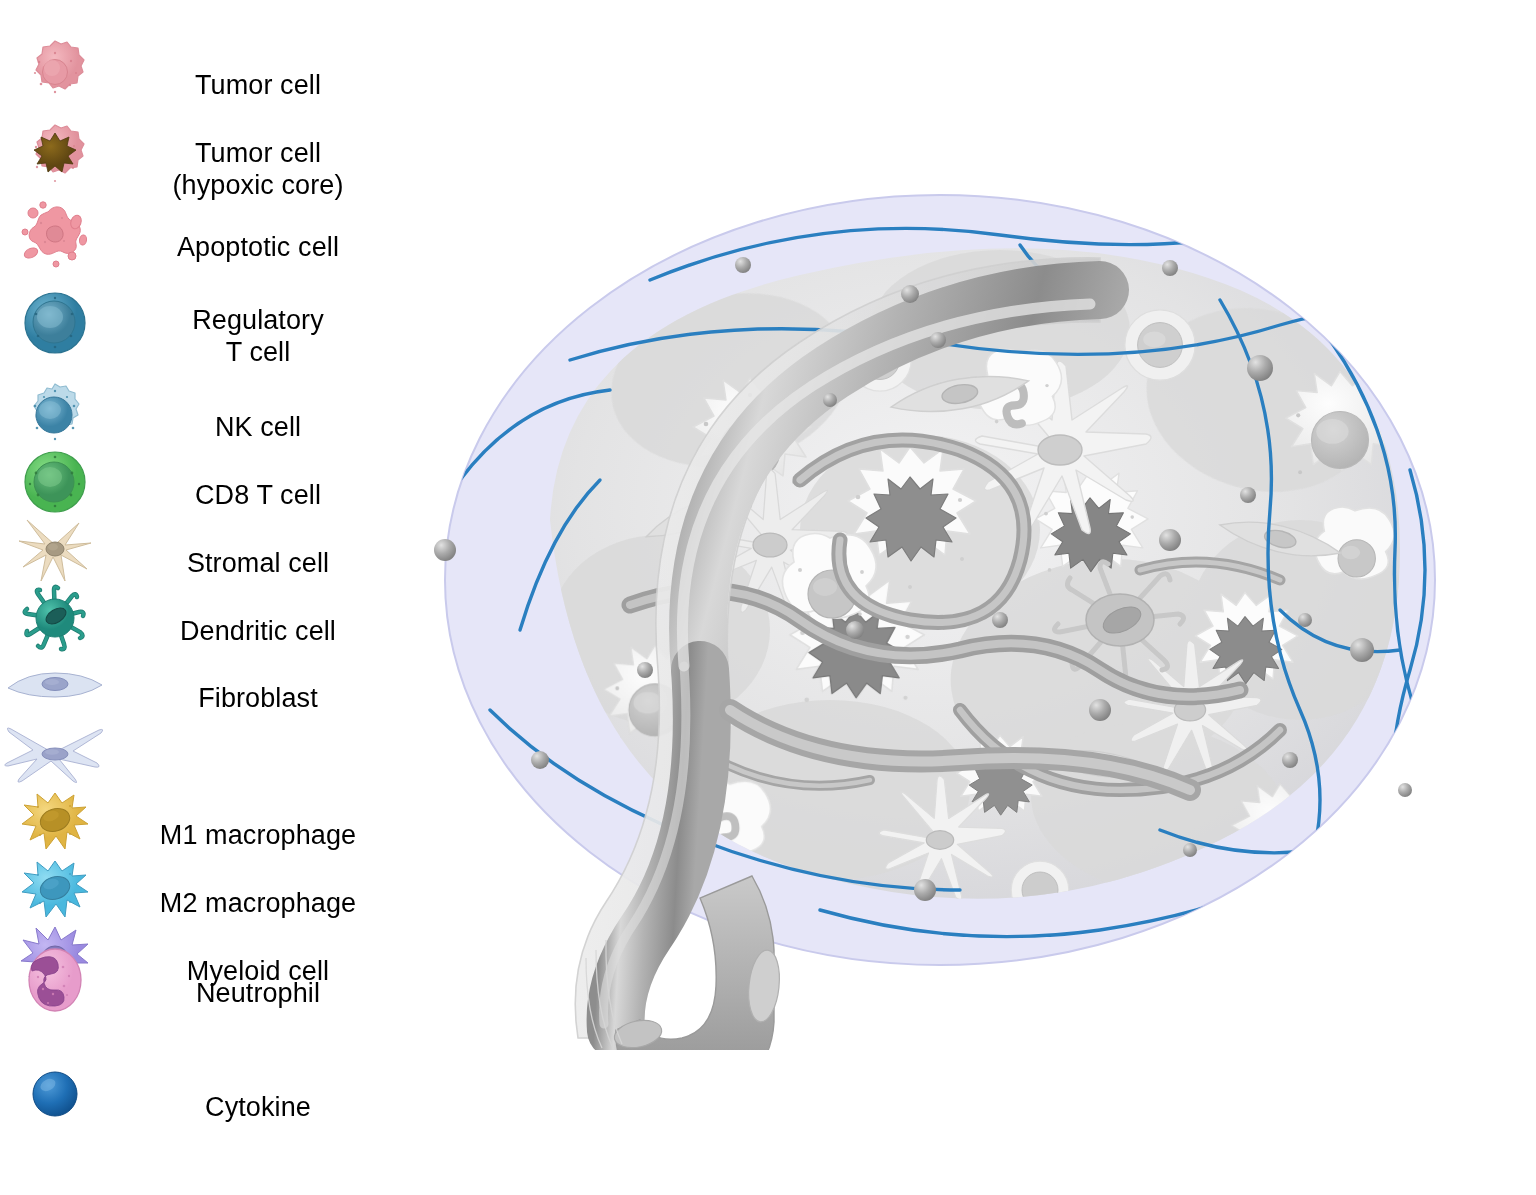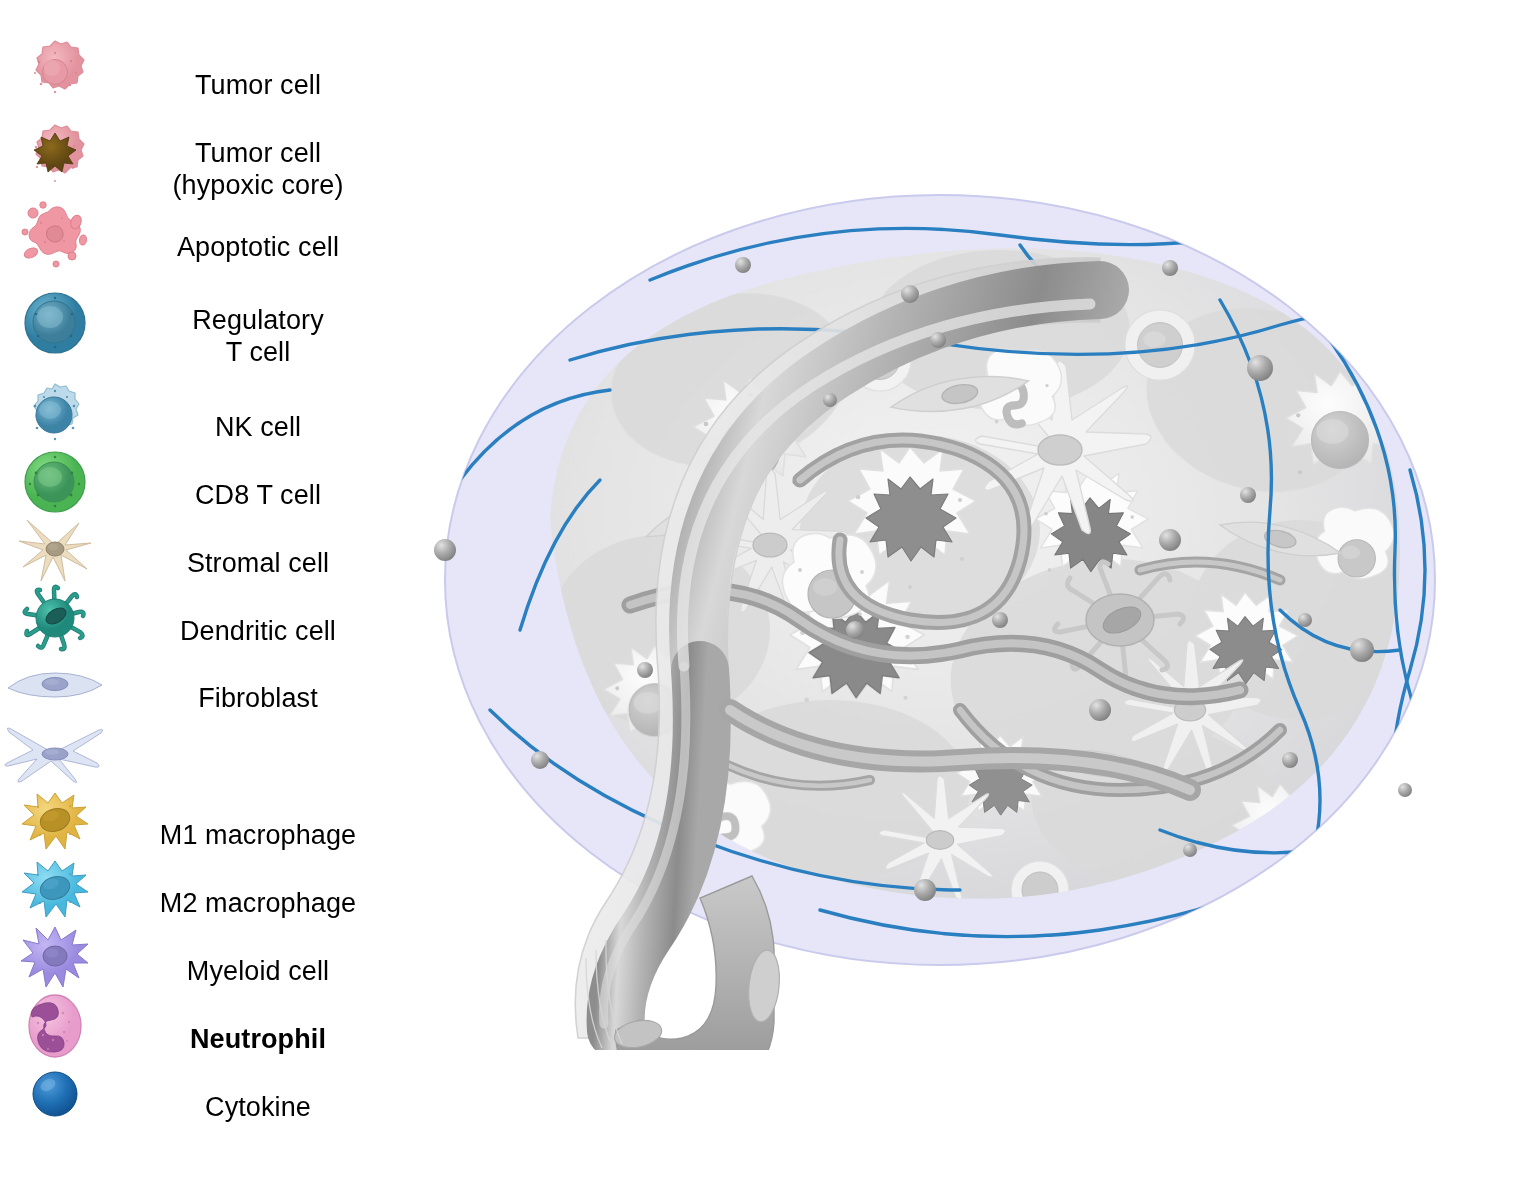--- a/index.html
+++ b/index.html
@@ -352,21 +352,21 @@
           <path d="M37 4 L43 17 L58 7 L54 22 L70 21 L59 31 L70 40 L55 40 L61 55 L48 46 L45 64 L37 50 L28 64 L25 46 L11 54 L17 39 L3 38 L15 30 L5 17 L21 21 L18 5 L30 17 Z" fill="url(#myg)" stroke="#8879cc" stroke-width="1" stroke-linejoin="round"></path>
           <ellipse cx="37" cy="33" rx="12" ry="10" fill="#8379bd" stroke="#6f66a5" stroke-width="1"></ellipse>
           <ellipse cx="34" cy="30" rx="6.5" ry="4.5" fill="#948ccb" opacity=".6"></ellipse>
         </svg>
       </div>
       <div class="legend-label">
         <span>Myeloid cell</span>
       </div>
     </div>
 
-    <div class="legend-row" style="top:990px;height:72px;font-weight:bold;">
+    <div class="legend-row" style="top:944px;height:72px;">
       <div class="legend-icon">
         <svg width="64" height="70" viewBox="0 0 64 70">
           <defs>
               <radialGradient id="ntg" cx="36%" cy="30%">
                 <stop offset="0" stop-color="#f6c3e0"></stop>
                 <stop offset="1" stop-color="#e79ccb"></stop>
               </radialGradient>
             </defs>
           <ellipse cx="32" cy="35" rx="26" ry="31" fill="url(#ntg)" stroke="#d283b4" stroke-width="1.3"></ellipse>
           <path d="M22 12 q11 -2 13 7 q2 9 -7 10 q-9 1 -7 9 q2 8 11 7 q8 -1 9 7 q1 8 -9 9 q-12 1 -16 -8 q-4 -10 3 -14 q7 -4 2 -10 q-5 -6 -12 -3 q-4 -10 13 -14z" fill="#9b4f96" stroke="#85408a" stroke-width=".8"></path>

